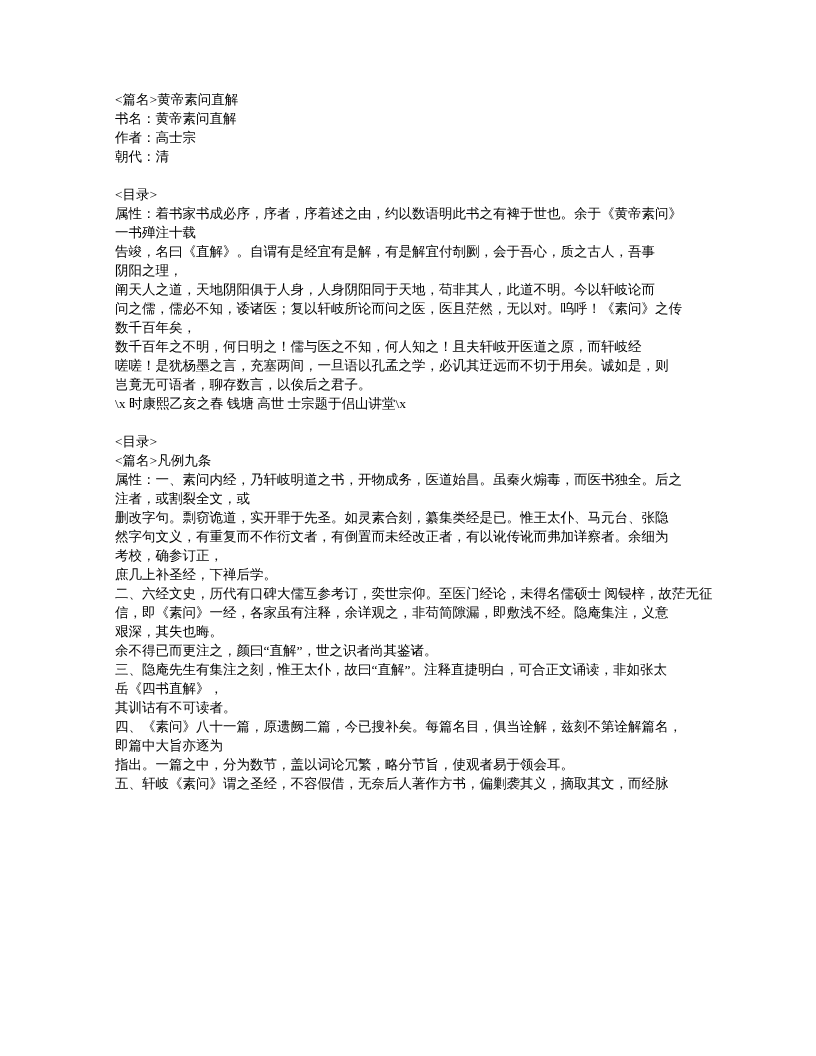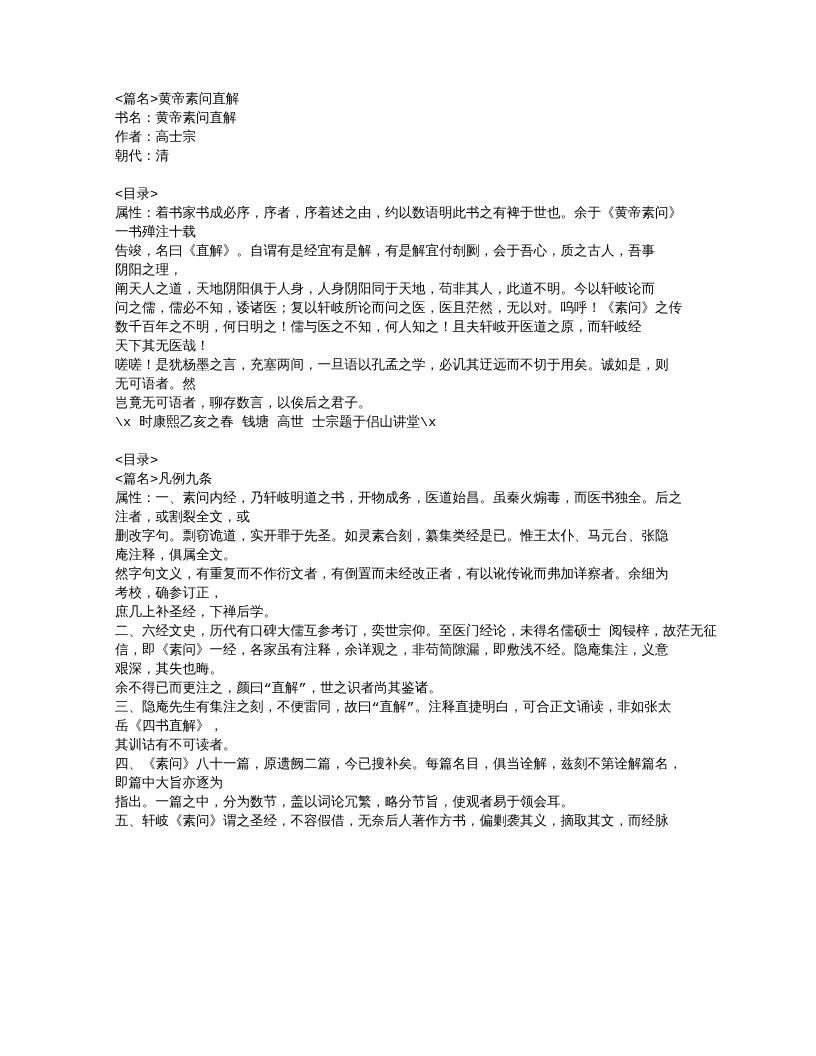--- a/index.html
+++ b/index.html
@@ -9,21 +9,21 @@
   }
   .page {
     position: relative;
     width: 816px;
     height: 1056px;
     background: #ffffff;
     color: #000000;
     box-sizing: border-box;
     padding: 90px 60px 0 115px;
     overflow: hidden;
-    font-family: Liberation Mono, monospace;
+    font-family: Liberation Serif, serif;
     font-size: 13.5px;
     line-height: 19px;
   }
   .line {
     height: 19px;
     white-space: pre;
     letter-spacing: 0;
   }
   .line.blank {
     
@@ -39,41 +39,39 @@
       <div class="line">作者：高士宗</div>
       <div class="line">朝代：清</div>
       <div class="line blank"></div>
       <div class="line">&lt;目录&gt;</div>
       <div class="line">属性：着书家书成必序，序者，序着述之由，约以数语明此书之有裨于世也。余于《黄帝素问》</div>
       <div class="line">一书殚注十载</div>
       <div class="line">告竣，名曰《直解》。自谓有是经宜有是解，有是解宜付剞劂，会于吾心，质之古人，吾事</div>
       <div class="line">阴阳之理，</div>
       <div class="line">阐天人之道，天地阴阳俱于人身，人身阴阳同于天地，苟非其人，此道不明。今以轩岐论而</div>
       <div class="line">问之儒，儒必不知，诿诸医；复以轩岐所论而问之医，医且茫然，无以对。呜呼！《素问》之传</div>
+      <div class="line">数千百年矣，</div>
       <div class="line">数千百年之不明，何日明之！儒与医之不知，何人知之！且夫轩岐开医道之原，而轩岐经</div>
-      <div class="line">天下其无医哉！</div>
       <div class="line">嗟嗟！是犹杨墨之言，充塞两间，一旦语以孔孟之学，必讥其迂远而不切于用矣。诚如是，则</div>
-      <div class="line">无可语者。然</div>
       <div class="line">岂竟无可语者，聊存数言，以俟后之君子。</div>
       <div class="line">\x 时康熙乙亥之春 钱塘 高世 士宗题于侣山讲堂\x</div>
       <div class="line blank"></div>
       <div class="line">&lt;目录&gt;</div>
       <div class="line">&lt;篇名&gt;凡例九条</div>
       <div class="line">属性：一、素问内经，乃轩岐明道之书，开物成务，医道始昌。虽秦火煽毒，而医书独全。后之</div>
       <div class="line">注者，或割裂全文，或</div>
       <div class="line">删改字句。剽窃诡道，实开罪于先圣。如灵素合刻，纂集类经是已。惟王太仆、马元台、张隐</div>
-      <div class="line">庵注释，俱属全文。</div>
       <div class="line">然字句文义，有重复而不作衍文者，有倒置而未经改正者，有以讹传讹而弗加详察者。余细为</div>
       <div class="line">考校，确参订正，</div>
       <div class="line">庶几上补圣经，下禅后学。</div>
       <div class="line">二、六经文史，历代有口碑大儒互参考订，奕世宗仰。至医门经论，未得名儒硕士 阅锓梓，故茫无征</div>
       <div class="line">信，即《素问》一经，各家虽有注释，余详观之，非苟简隙漏，即敷浅不经。隐庵集注，义意</div>
       <div class="line">艰深，其失也晦。</div>
       <div class="line">余不得已而更注之，颜曰“直解”，世之识者尚其鉴诸。</div>
-      <div class="line">三、隐庵先生有集注之刻，不便雷同，故曰“直解”。注释直捷明白，可合正文诵读，非如张太</div>
+      <div class="line">三、隐庵先生有集注之刻，惟王太仆，故曰“直解”。注释直捷明白，可合正文诵读，非如张太</div>
       <div class="line">岳《四书直解》，</div>
       <div class="line">其训诂有不可读者。</div>
       <div class="line">四、《素问》八十一篇，原遗阙二篇，今已搜补矣。每篇名目，俱当诠解，兹刻不第诠解篇名，</div>
       <div class="line">即篇中大旨亦逐为</div>
       <div class="line">指出。一篇之中，分为数节，盖以词论冗繁，略分节旨，使观者易于领会耳。</div>
       <div class="line">五、轩岐《素问》谓之圣经，不容假借，无奈后人著作方书，偏剿袭其义，摘取其文，而经脉</div>
     </div>
 </div>
 
 </body></html>

